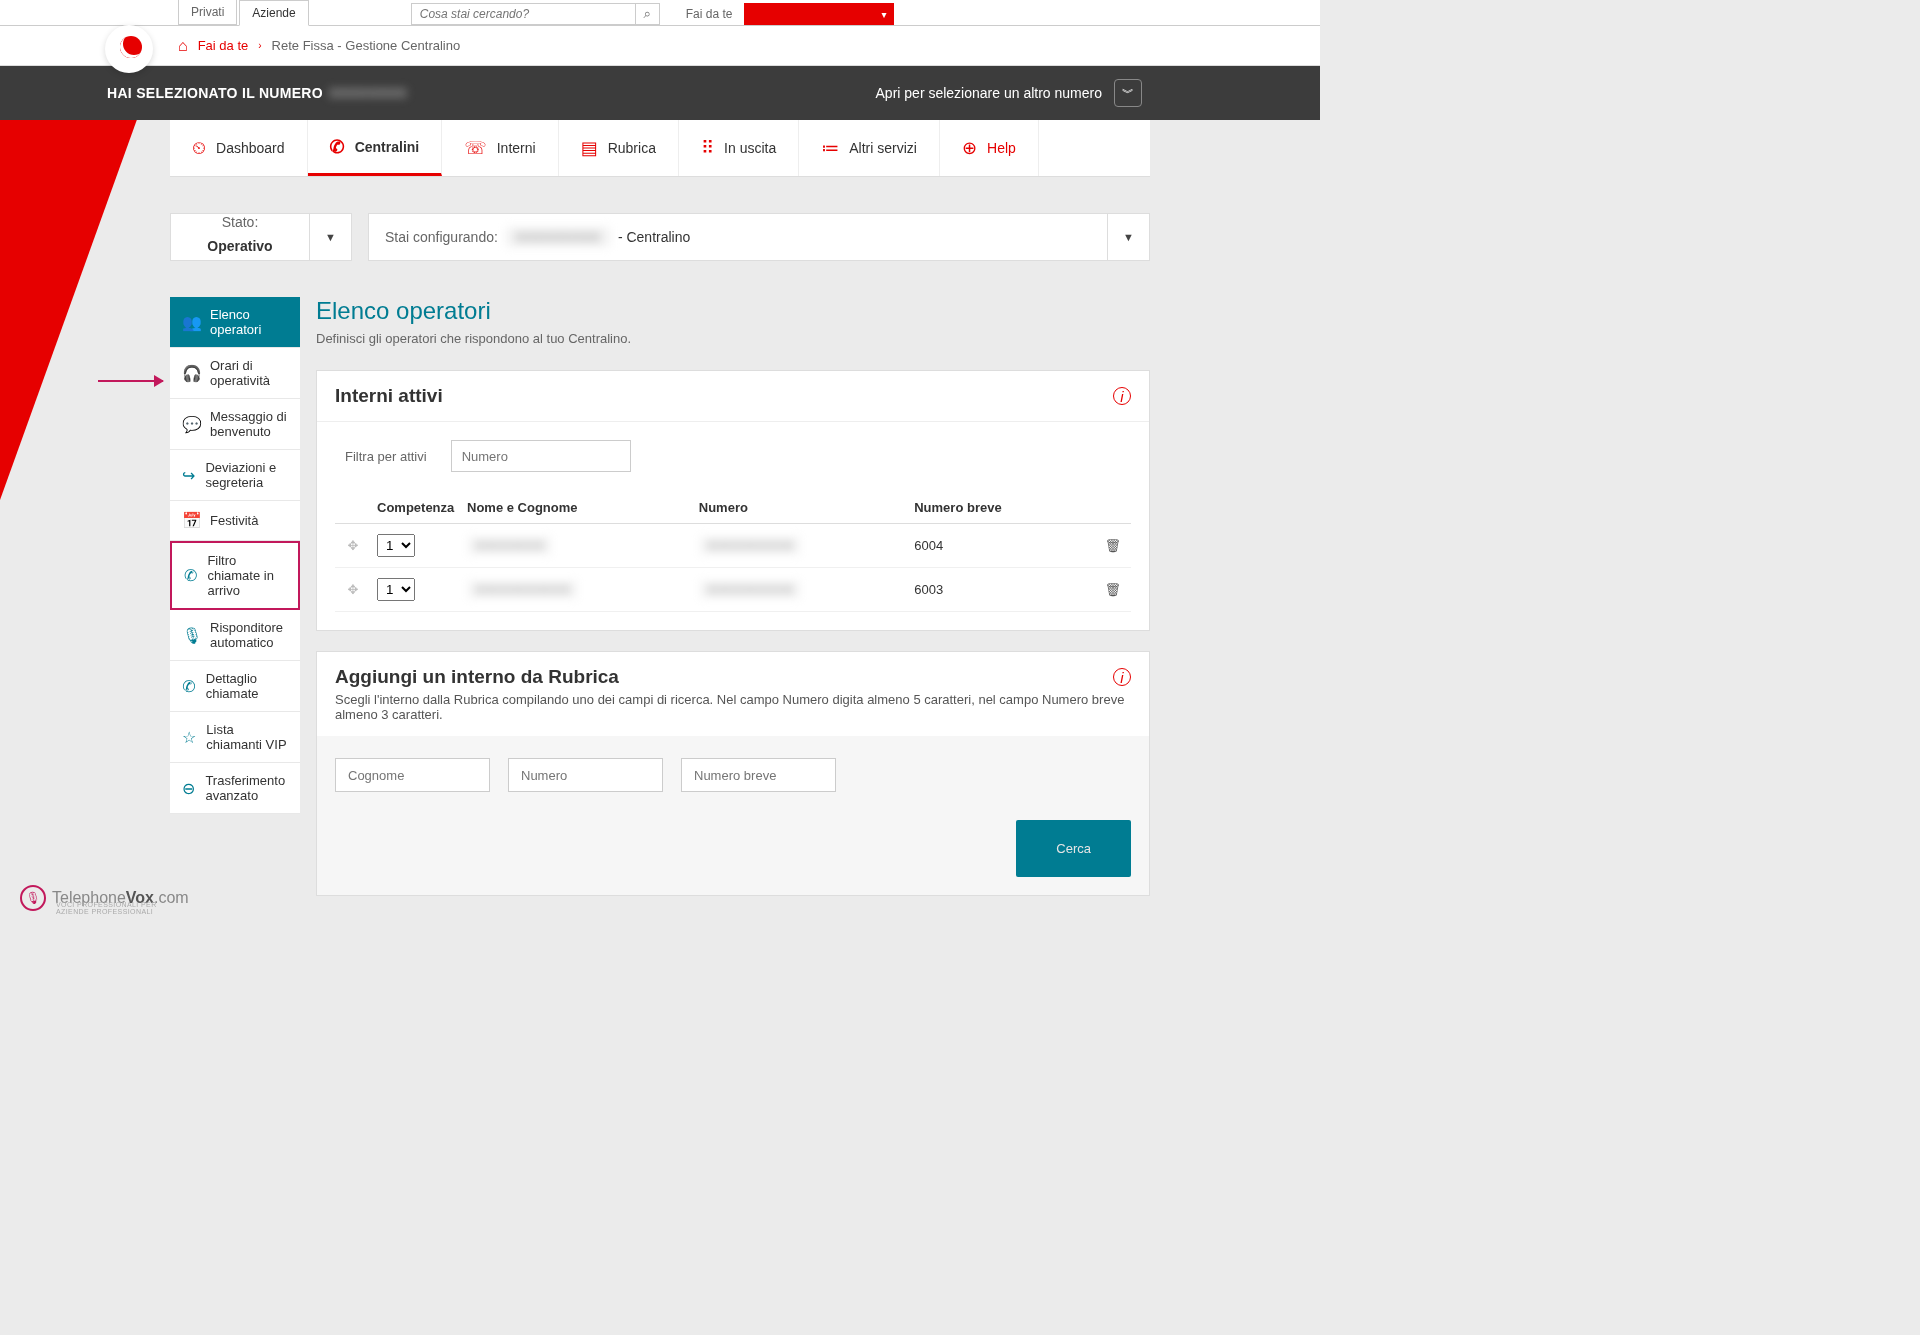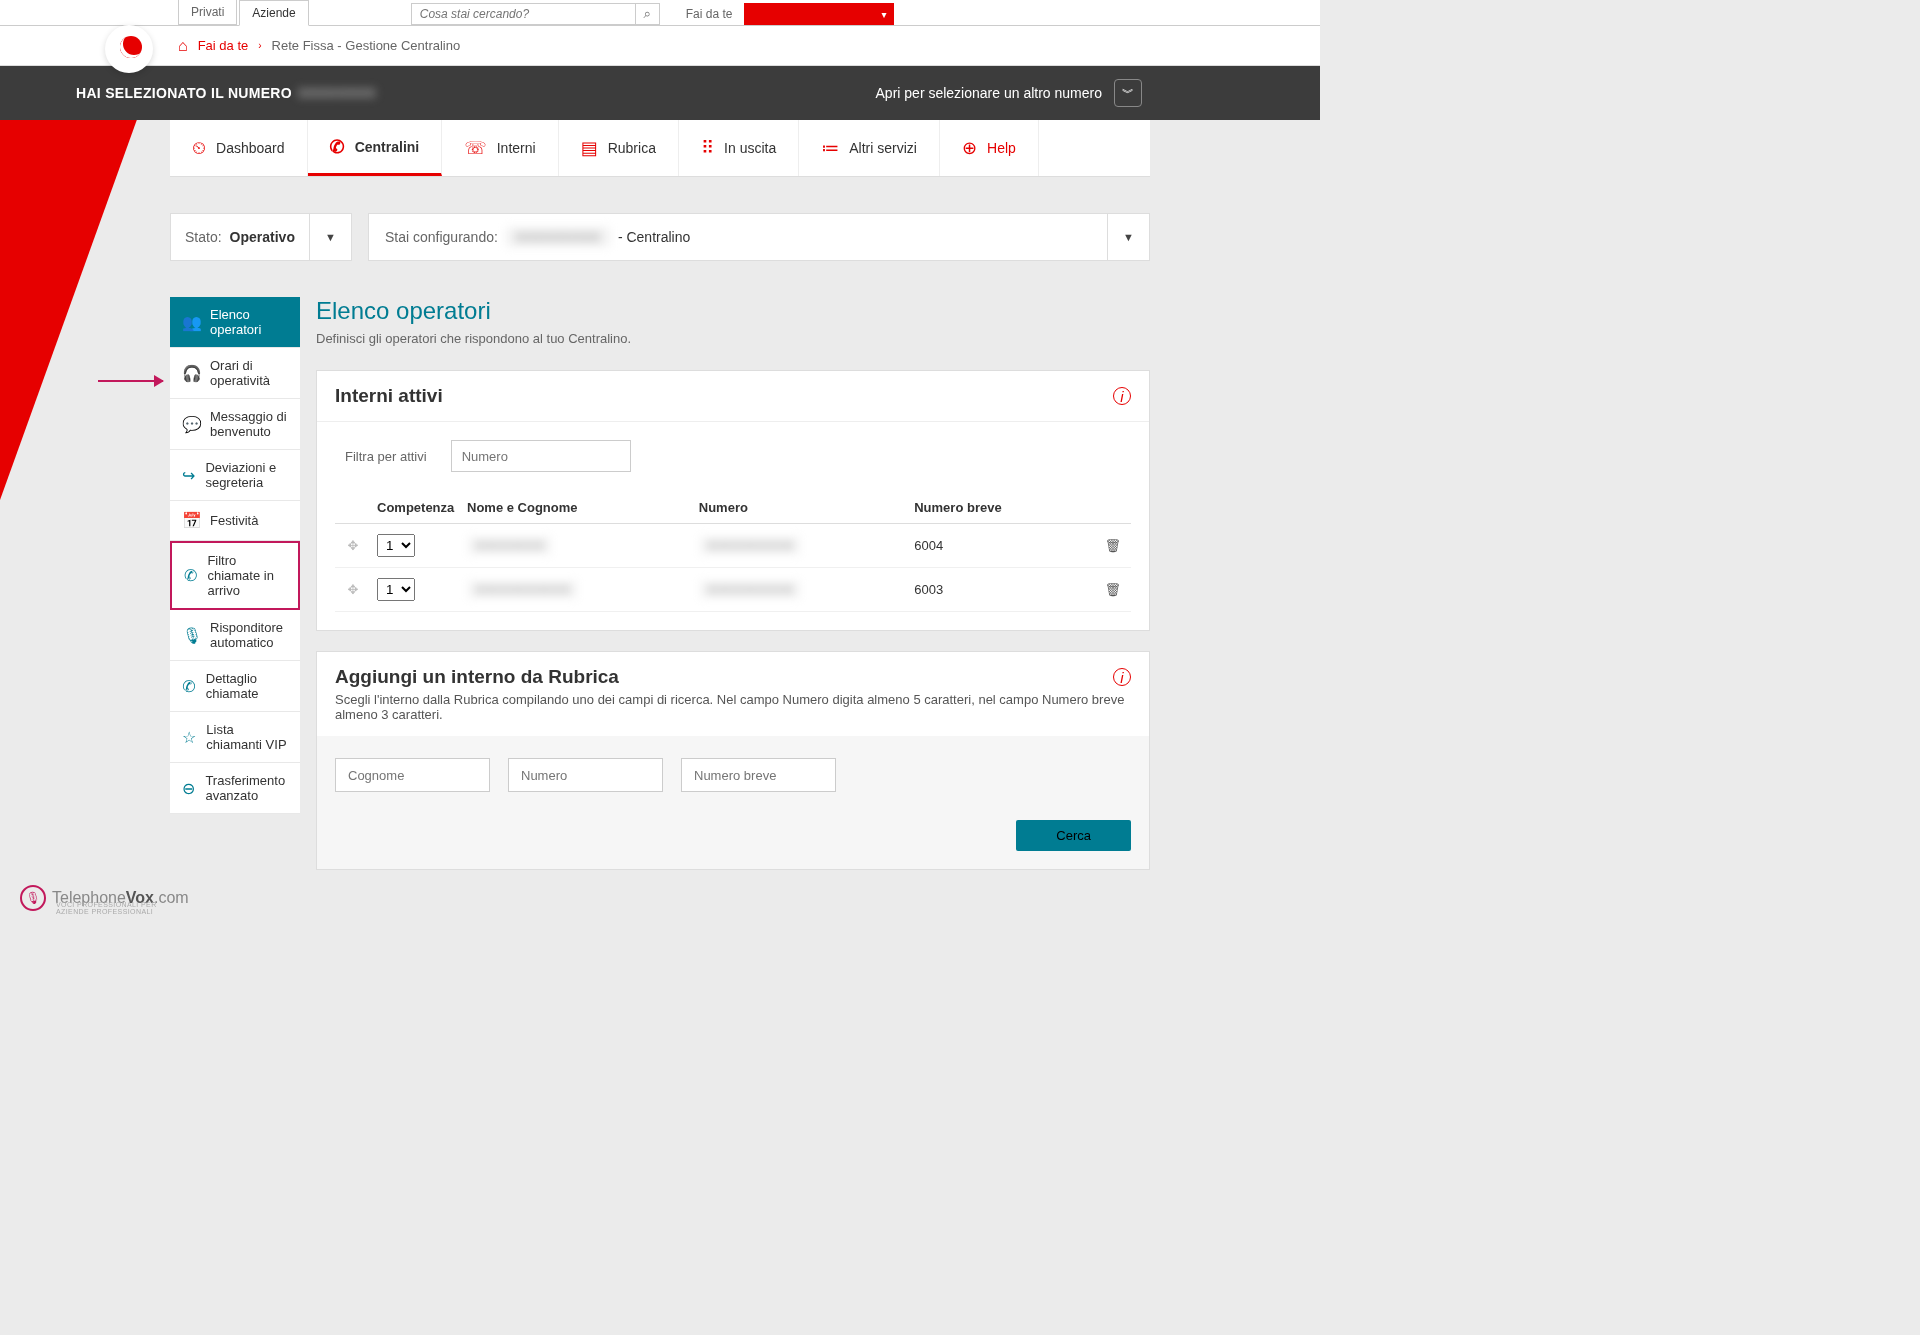--- a/index.html
+++ b/index.html
@@ -128,21 +128,21 @@
 .breadcrumb-bar .home-ic { color: #e60000; font-size: 16px; }
 .breadcrumb-bar a { color: #e60000; text-decoration: none; }
 .breadcrumb-bar .sep { color: #e60000; font-size: 10px; }
 .breadcrumb-bar .current { color: #666; }
 .dark-bar {
   background: #3c3c3c;
   color: #fff;
   height: 54px;
   display: flex;
   align-items: center;
-  padding: 0 178px 0 76px;
+  padding: 0 178px 0 107px;
   font-size: 14px;
   position: relative;
   z-index: 8;
 }
 .dark-bar .label { font-weight: 600; letter-spacing: .3px; }
 .dark-bar .blur-num { filter: blur(4px); margin-left: 6px; color: #bbb; }
 .dark-bar .spacer { flex: 1; }
 .dark-bar .open-label { margin-right: 12px; }
 .dark-bar .sq-btn {
   width: 28px; height: 28px;
@@ -184,21 +184,21 @@
   gap: 16px;
   margin: 36px 170px 0 170px;
 }
 .panel {
   background: #fff;
   border: 1px solid #ddd;
   display: flex;
   align-items: center;
   height: 48px;
 }
-.status-panel { width: 140px; padding: 0 14px; gap: 8px; }
+.status-panel { width: 140px; padding: 0 14px; gap: 8px; flex-direction: column; }
 .status-panel .stato { color: #666; }
 .status-panel .op { font-weight: 600; }
 .status-dot { width: 8px; height: 8px; background: #4caf50; border-radius: 50%; }
 .drop-btn {
   width: 42px; height: 48px;
   border: 1px solid #ddd; border-left: none;
   background: #fff;
   display: flex; align-items: center; justify-content: center;
   color: #444; font-size: 11px;
   cursor: pointer;
@@ -286,21 +286,21 @@
 .add-desc { color: #555; font-size: 13px; margin: 4px 0 0; }
 .search-inputs {
   background: #f6f6f6;
   padding: 22px 18px 18px;
   display: flex;
   gap: 18px;
   flex-wrap: wrap;
 }
 .search-inputs input { background: #fff; border: 1px solid #ccc; height: 34px; padding: 16px 12px; font-size: 13px; width: 155px; }
 .search-inputs .cerca-row { width: 100%; display: flex; justify-content: flex-end; margin-top: 10px; }
-.cerca-btn { background: #007c92; color: #000000; border: none; padding: 8px 40px; font-size: 13px; cursor: pointer; border-radius: 2px; }
+.cerca-btn { background: #007c92; color: #e5e5e5; border: none; padding: 21px 40px; font-size: 13px; cursor: pointer; border-radius: 2px; }
 .footer-logo {
   position: absolute;
   left: 20px;
   bottom: 10px;
   display: flex;
   align-items: center;
   gap: 6px;
   z-index: 6;
 }
 .footer-logo .logo-circle {

